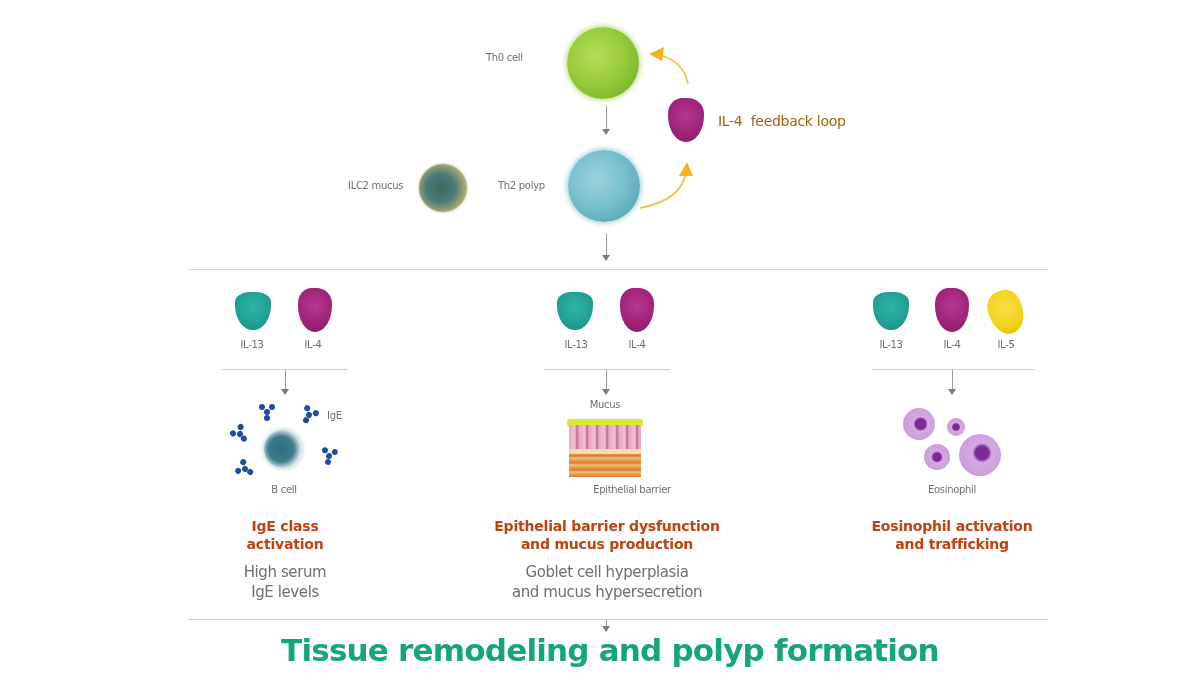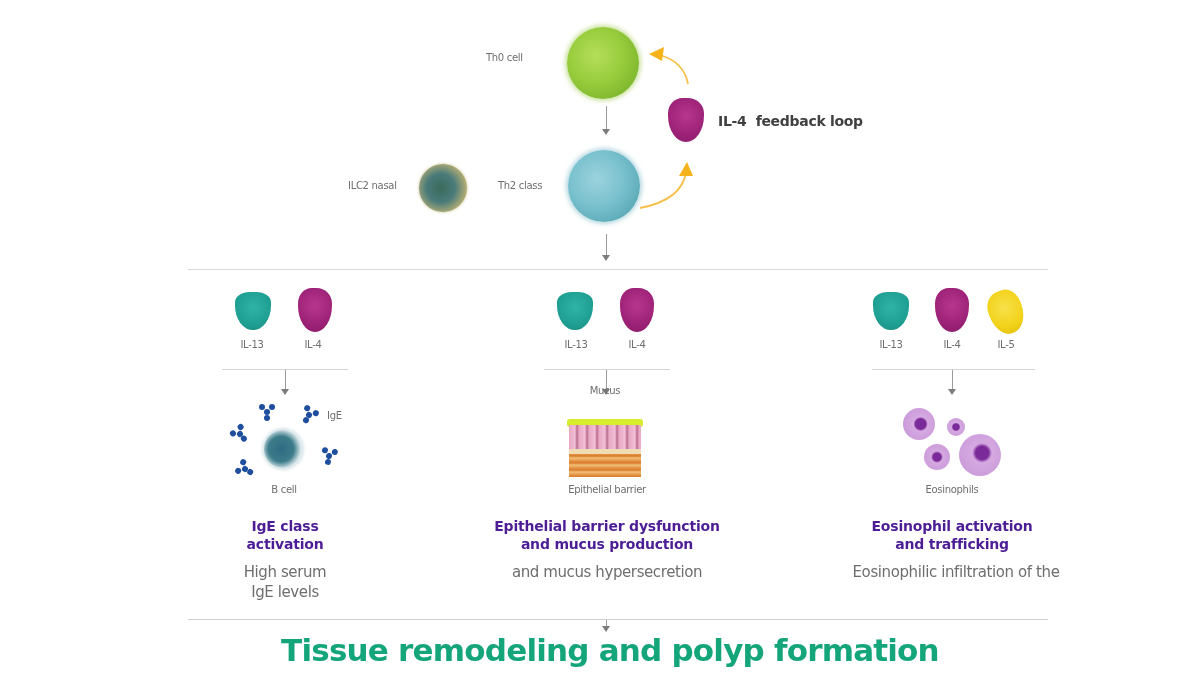--- a/index.html
+++ b/index.html
@@ -1,52 +1,52 @@
 <!DOCTYPE html>
 <html><head>
 <meta charset="utf-8">
 <style>
   html, body { margin: 0; padding: 0; background: #ffffff; }
   body { width: 1200px; height: 688px; position: relative; overflow: hidden;
          font-family: "DejaVu Sans", sans-serif; color: #6b6b6b; }
   .abs { position: absolute; }
   .lbl { position: absolute; font-size: 10px; color: #6e6e6e; white-space: nowrap; letter-spacing: -0.3px; }
   .lbl-c { transform: translateX(-50%); text-align: center; }
-  .green-b { color: #404040; font-weight: bold; }
+  .green-b { color: #a16207; font-weight: normal; }
   .divider { position: absolute; height: 1px; background: #d8d8d8; }
   .subdiv { position: absolute; height: 1px; background: #d4d4d4; }
   .arrow { position: absolute; width: 1px; background: #9a9a9a; }
   .arrow::after { content: ""; position: absolute; left: -4px; bottom: -5px;
                   border-left: 4.5px solid transparent; border-right: 4.5px solid transparent;
                   border-top: 6px solid #7c7c7c; }
   .cell { position: absolute; border-radius: 50%; }
   .outcome-title { position: absolute; transform: translateX(-50%); text-align: center;
-                   font-size: 14px; line-height: 18px; white-space: nowrap; color: #4c1d95; font-weight: bold; letter-spacing: -0.2px; }
+                   font-size: 14px; line-height: 18px; white-space: nowrap; color: #c2410c; font-weight: bold; letter-spacing: -0.2px; }
   .outcome-desc { position: absolute; transform: translateX(-50%); text-align: center;
                   font-size: 15px; line-height: 20px; white-space: nowrap; color: #6e6e6e; letter-spacing: -0.4px; }
   .final-title { position: absolute; left: 610px; top: 632px; transform: translateX(-50%);
                  font-size: 31px; font-weight: bold; color: #14a57b; white-space: nowrap; letter-spacing: -0.8px; }
   svg { position: absolute; overflow: visible; }
 </style>
 </head>
 <body>
 
 <div class="lbl" style="left:486px; top:52px;">Th0 cell</div>
 <div class="cell" style="left:567px; top:27px; width:72px; height:72px;
             background: radial-gradient(circle at 40% 40%, #b5de5a 0%, #97cc3c 45%, #7cb52c 80%, rgba(124,181,44,0.6) 100%);
             box-shadow: 0 0 4px 2px rgba(150,200,60,0.5);"></div>
 
 <div class="arrow" style="left:606px; top:106px; height:24px;"></div>
 
-<div class="lbl" style="left:348px; top:180px;">ILC2 nasal</div>
+<div class="lbl" style="left:348px; top:180px;">ILC2 mucus</div>
 <div class="cell" style="left:419px; top:164px; width:48px; height:48px;
             background: radial-gradient(circle at 45% 50%, #3a6a5a 0%, #4a7b7a 40%, #b9b074 75%, #d7ca8c 100%);
             box-shadow: 0 0 2px 1px rgba(200,190,130,0.5);"></div>
 
-<div class="lbl" style="left:498px; top:180px;">Th2 class</div>
+<div class="lbl" style="left:498px; top:180px;">Th2 polyp</div>
 <div class="cell" style="left:568px; top:150px; width:72px; height:72px;
             background: radial-gradient(circle at 40% 40%, #9bd3de 0%, #79c0cd 45%, #5aa9b6 80%, rgba(90,169,182,0.6) 100%);
             box-shadow: 0 0 4px 2px rgba(110,180,195,0.5);"></div>
 
 <div class="arrow" style="left:606px; top:234px; height:22px;"></div>
 
 <svg style="left:0; top:0;" width="1200" height="688">
   <path d="M 640 208 Q 682 200 686 172" fill="none" stroke="#f6c04a" stroke-width="1.8"></path>
   <polygon points="679,176 693,176 687,162" fill="#f6b21b"></polygon>
   <path d="M 688 84 Q 684 62 660 55" fill="none" stroke="#f6c04a" stroke-width="1.8"></path>
@@ -119,36 +119,37 @@
 
 <div class="cell" style="left:557px; top:292px; width:36px; height:38px; border-radius:45% 45% 55% 55% / 30% 30% 70% 70%;
             background: radial-gradient(circle at 50% 40%, #2fb4a7 0%, #1f9f93 60%, #17867c 100%);"></div>
 <div class="cell" style="left:620px; top:288px; width:34px; height:44px; border-radius:40% 45% 50% 50% / 35% 35% 60% 60%;
             background: radial-gradient(circle at 50% 40%, #b8368f 0%, #9c2277 60%, #8b1a69 100%);"></div>
 <div class="lbl lbl-c" style="left:576px; top:339px;">IL-13</div>
 <div class="lbl lbl-c" style="left:637px; top:339px;">IL-4</div>
 <div class="subdiv" style="left:544px; top:369px; width:126px;"></div>
 <div class="arrow" style="left:606px; top:370px; height:20px;"></div>
 
-<div class="lbl lbl-c" style="left:605px; top:385px;">Mucus</div>
+<div class="lbl lbl-c" style="left:605px; top:399px;">Mucus</div>
 <div class="abs" style="left:567px; top:419px; width:76px; height:60px;">
   <div style="position:absolute; left:0; top:0; width:76px; height:8px; background:#d7ec2a; border-radius:3px;"></div>
   <div style="position:absolute; left:2px; top:6px; width:72px; height:24px;
        background: repeating-linear-gradient(90deg, #e8a8c4 0px, #f1c0d6 6px, #b96a8c 8px, #e8a8c4 10px);"></div>
   <div style="position:absolute; left:2px; top:30px; width:72px; height:5px; background:#f0dcb4;"></div>
   <div style="position:absolute; left:2px; top:35px; width:72px; height:23px;
        background: repeating-linear-gradient(0deg, #d97a2a 0px, #e9a052 3px, #f1c27a 5px, #d97a2a 7px);"></div>
 </div>
-<div class="lbl lbl-c" style="left:589px; top:484px;padding-left:36px;">Epithelial barrier</div>
+<div class="lbl lbl-c" style="left:614px; top:484px;padding-left:36px;">Epithelial barrier</div>
 
 <div class="outcome-title" style="left:607px; top:517px;">
   <div>Epithelial barrier dysfunction</div>
   <div>and mucus production</div>
 </div>
 <div class="outcome-desc" style="left:607px; top:562px;">
+  <div>Goblet cell hyperplasia</div>
   <div>and mucus hypersecretion</div>
 </div>
 
 <div class="cell" style="left:873px; top:292px; width:36px; height:38px; border-radius:45% 45% 55% 55% / 30% 30% 70% 70%;
             background: radial-gradient(circle at 50% 40%, #2fb4a7 0%, #1f9f93 60%, #17867c 100%);"></div>
 <div class="cell" style="left:935px; top:288px; width:34px; height:44px; border-radius:40% 45% 50% 50% / 35% 35% 60% 60%;
             background: radial-gradient(circle at 50% 40%, #b8368f 0%, #9c2277 60%, #8b1a69 100%);"></div>
 <div class="cell" style="left:989px; top:290px; width:34px; height:44px; border-radius:45% 40% 50% 45% / 40% 40% 55% 55%; transform: rotate(-20deg);
             background: radial-gradient(circle at 50% 40%, #f8e04a 0%, #f2d21a 60%, #e0bd0c 100%);"></div>
 <div class="lbl lbl-c" style="left:891px; top:339px;">IL-13</div>
@@ -158,25 +159,24 @@
 <div class="arrow" style="left:952px; top:370px; height:20px;"></div>
 
 <div class="cell" style="left:903px; top:408px; width:32px; height:32px;
             background: radial-gradient(circle at 55% 50%, #7b2a9a 0%, #7b2a9a 22%, #d6a9e2 30%, #c99ad8 80%, #e2c6ec 100%);"></div>
 <div class="cell" style="left:947px; top:418px; width:18px; height:18px;
             background: radial-gradient(circle at 50% 50%, #7b2a9a 0%, #7b2a9a 25%, #d6a9e2 35%, #c99ad8 80%, #e2c6ec 100%);"></div>
 <div class="cell" style="left:924px; top:444px; width:26px; height:26px;
             background: radial-gradient(circle at 50% 50%, #7b2a9a 0%, #7b2a9a 22%, #d6a9e2 32%, #c99ad8 80%, #e2c6ec 100%);"></div>
 <div class="cell" style="left:959px; top:434px; width:42px; height:42px;
             background: radial-gradient(circle at 55% 45%, #7b2a9a 0%, #7b2a9a 20%, #d6a9e2 30%, #c99ad8 80%, #e2c6ec 100%);"></div>
-<div class="lbl lbl-c" style="left:952px; top:484px;">Eosinophils</div>
+<div class="lbl lbl-c" style="left:952px; top:484px;">Eosinophil</div>
 
 <div class="outcome-title" style="left:952px; top:517px;">
   <div>Eosinophil activation</div>
   <div>and trafficking</div>
 </div>
 <div class="outcome-desc" style="left:956px; top:562px;">
-  <div>Eosinophilic infiltration of the</div>
 </div>
 
 <div class="divider" style="left:188px; top:619px; width:860px; background:#cfcfcf;"></div>
 <div class="arrow" style="left:606px; top:620px; height:7px;"></div>
 <div class="final-title">Tissue remodeling and polyp formation</div>
 
 </body></html>

